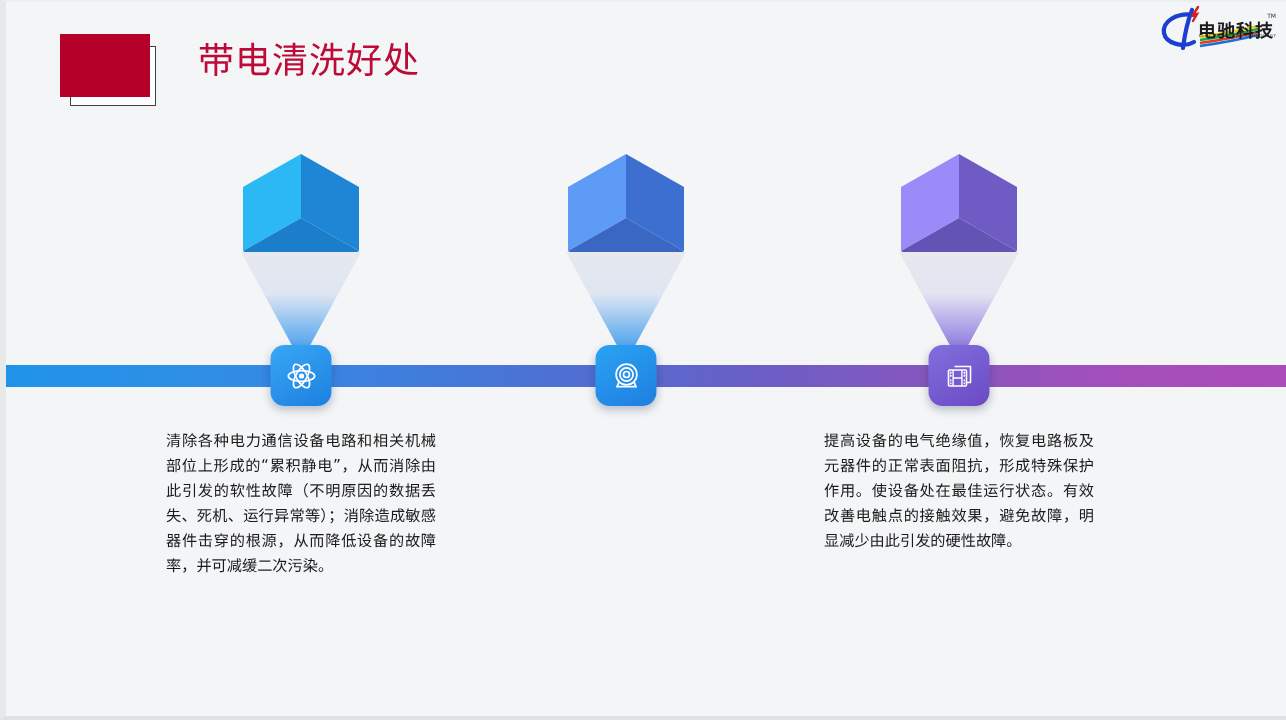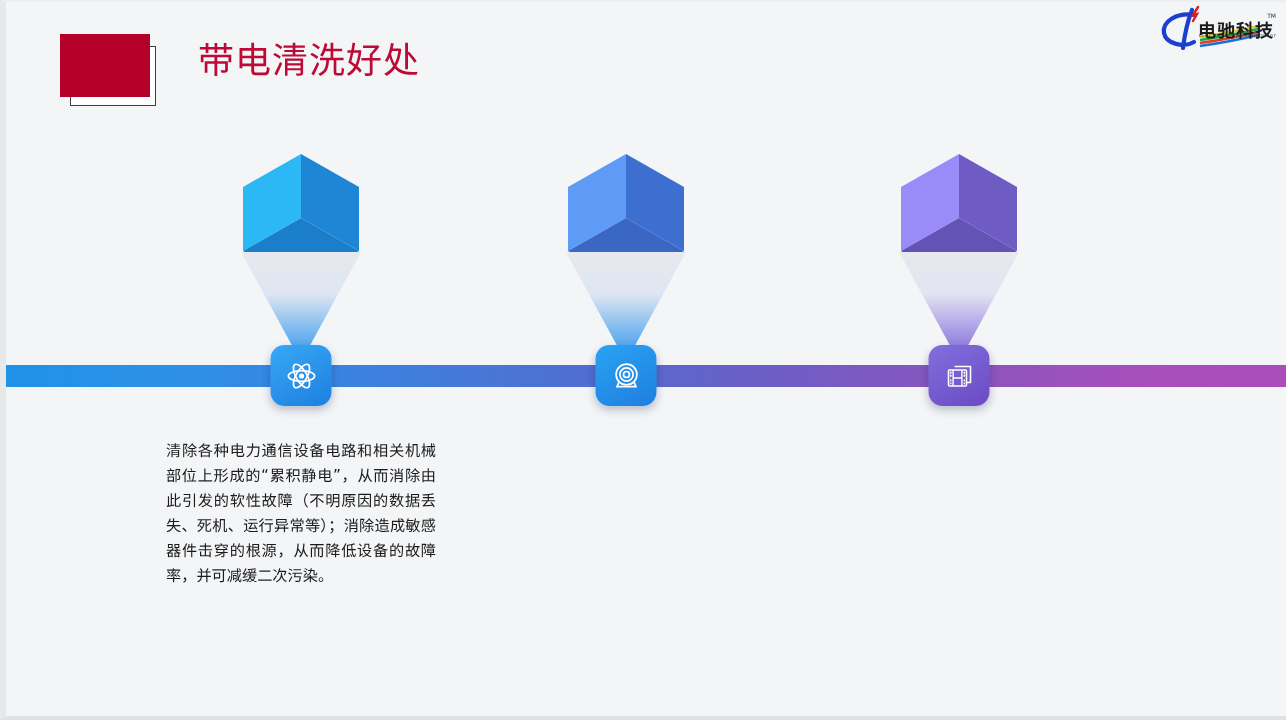--- a/index.html
+++ b/index.html
@@ -171,21 +171,21 @@
   .badge-1 { background: linear-gradient(150deg,#38a8f5 0%, #1d7fe0 100%); }
   .badge-2 { background: linear-gradient(150deg,#2aa3f3 0%, #1f7ee0 100%); }
   .badge-3 { background: linear-gradient(150deg,#8170dd 0%, #6b49c4 100%); }
   .badge svg { display: block; }
 
   
   .col-text {
     position: absolute;
     left: 50%;
     transform: translateX(-50%);
-    top: 437px;
+    top: 427px;
     width: 270px;
     font-size: 15.2px;
     line-height: 25px;
     color: #1b1b1b;
     text-align: justify;
     text-justify: inter-ideograph;
     font-family: "DejaVu Sans", "Liberation Sans", sans-serif;
   }
   .col-3 .col-text { text-align: justify; }
 </style>
@@ -314,15 +314,16 @@
         <line x1="7.3" y1="12.3" x2="7.3" y2="13.2" stroke="#ffffff" stroke-width="1.4" stroke-linecap="round"></line>
         <line x1="7.3" y1="15.3" x2="7.3" y2="16.2" stroke="#ffffff" stroke-width="1.4" stroke-linecap="round"></line>
         <line x1="7.3" y1="19.9" x2="7.3" y2="20.8" stroke="#ffffff" stroke-width="1.4" stroke-linecap="round"></line>
         <line x1="7.3" y1="22.9" x2="7.3" y2="23.8" stroke="#ffffff" stroke-width="1.4" stroke-linecap="round"></line>
         <line x1="20.8" y1="12.3" x2="20.8" y2="13.2" stroke="#ffffff" stroke-width="1.4" stroke-linecap="round"></line>
         <line x1="20.8" y1="15.3" x2="20.8" y2="16.2" stroke="#ffffff" stroke-width="1.4" stroke-linecap="round"></line>
         <line x1="20.8" y1="19.9" x2="20.8" y2="20.8" stroke="#ffffff" stroke-width="1.4" stroke-linecap="round"></line>
         <line x1="20.8" y1="22.9" x2="20.8" y2="23.8" stroke="#ffffff" stroke-width="1.4" stroke-linecap="round"></line>
       </svg>
     </div>
+    <div class="col-text">提高设备的电气绝缘值，恢复电路板及元器件的正常表面阻抗，形成特殊保护作用。使设备处在最佳运行状态。有效改善电触点的接触效果，避免故障，明显减少由此引发的硬性故障。</div>
   </div>
 
 </div>
 
 </body></html>

